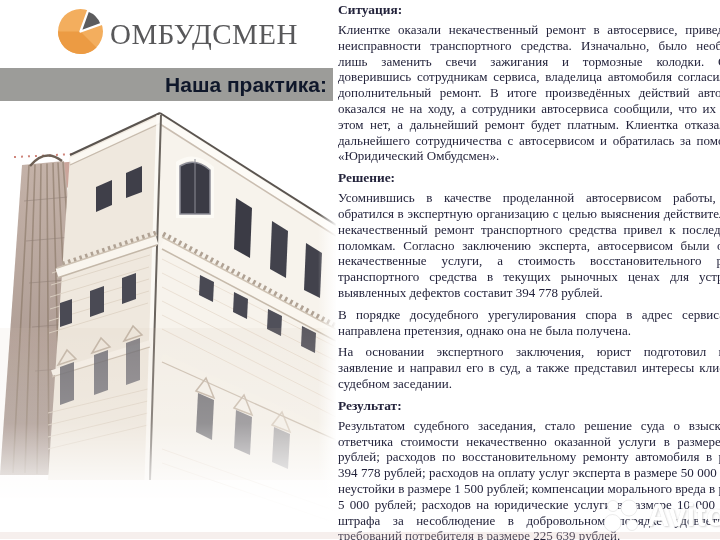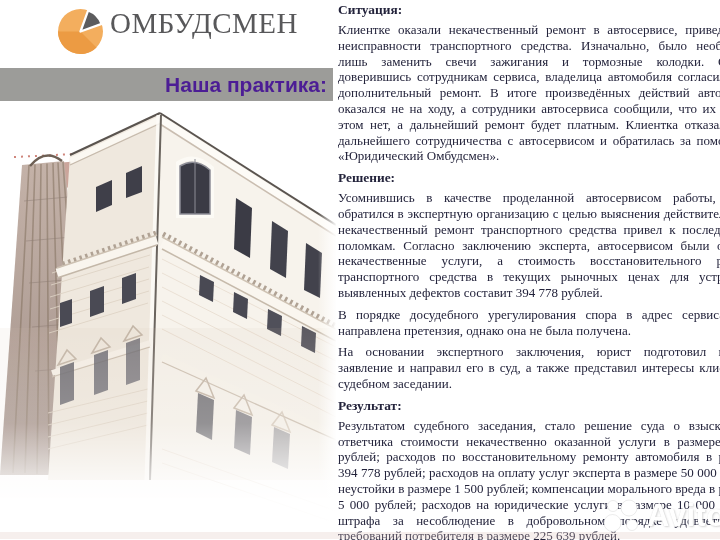--- a/index.html
+++ b/index.html
@@ -17,33 +17,33 @@
     position:absolute;left:100px;top:7px;width:198px;
     text-align:right;color:#58585A;
   }
   .logo-top{
     font-family:"Liberation Serif",serif;
     font-size:14px;letter-spacing:3px;line-height:16px;white-space:nowrap;
   }
   .logo-bottom{
     font-family:"Liberation Serif",serif;
     font-size:29px;letter-spacing:0.5px;line-height:30px;white-space:nowrap;
-    margin-top:1px;
+    margin-top:12px;
   }
 
   
   .banner{
     position:absolute;left:0;top:68px;width:333px;height:33px;
     background:#9C9C99;
     display:flex;align-items:center;justify-content:flex-end;
     padding-right:6px;box-sizing:border-box;
   }
   .banner span{
     font-family:"Liberation Sans",sans-serif;
-    font-weight:bold;font-size:21px;color:#4c1d95;white-space:nowrap;
+    font-weight:bold;font-size:21px;color:#0f172a;white-space:nowrap;
   }
 
   
   .photo{position:absolute;left:0;top:103px;width:336px;height:437px;}
 
   
   .article{
     position:absolute;left:338px;top:2px;width:424px;
     color:#23233B;
   }

